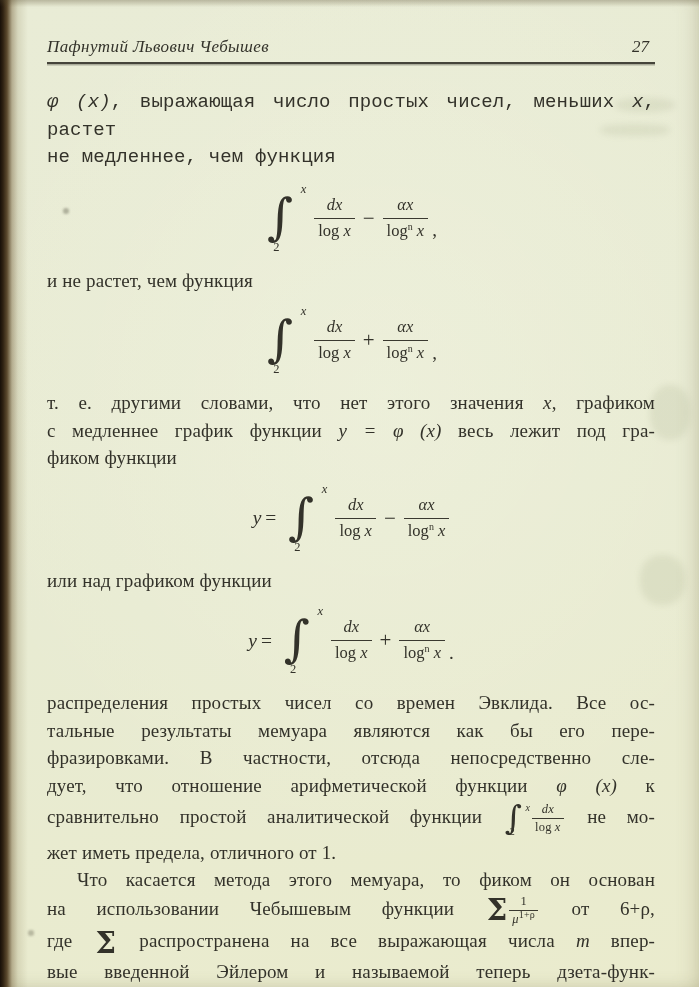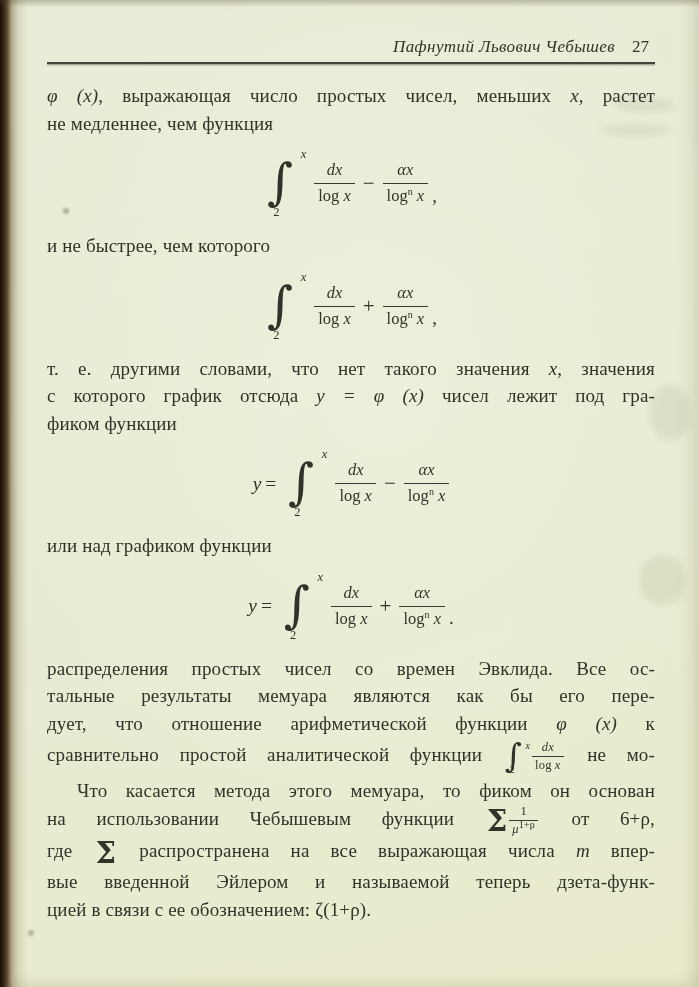--- a/index.html
+++ b/index.html
@@ -13,22 +13,22 @@
     font-family:"Liberation Serif","DejaVu Serif",serif;
     color:#33322a;
   }
   .edge-left{position:absolute;left:0;top:0;bottom:0;width:28px;z-index:3;pointer-events:none;
     background:linear-gradient(90deg,#170f08 0px,#2f2212 3px,#5c4a2e 7px,rgba(128,110,74,.50) 12px,rgba(148,138,100,.22) 18px,rgba(160,150,110,0) 28px);}
   .edge-top{position:absolute;top:0;left:0;right:0;height:7px;z-index:3;pointer-events:none;
     background:linear-gradient(180deg,rgba(85,72,44,.30),rgba(85,72,44,0));}
   .smudge{position:absolute;background:rgba(122,132,92,.12);filter:blur(3px);border-radius:45%;z-index:1;}
   .content{position:absolute;left:47px;top:0;width:608px;z-index:2;}
   .pagehead{position:relative;margin-top:37px;height:22px;font-size:17px;}
-  .pagehead .title{position:absolute;left:0;right:40px;text-align:right;font-style:italic;letter-spacing:.4px;}
-  .pagehead .pnum{position:absolute;right:6px;top:0;font-size:17px;}
+  .pagehead .title{position:absolute;left:0;right:40px;text-align:left;font-style:italic;letter-spacing:.4px;}
+  .pagehead .pnum{position:absolute;right:6px;top:0;font-size:17px;font-style:italic;}
   .rule{margin-top:3px;height:2px;background:#45443a;box-shadow:0 1.5px 0 rgba(69,68,58,.38);}
   .line{font-size:19px;line-height:27.5px;text-align:justify;text-align-last:justify;letter-spacing:.15px;}
   .line.last{text-align-last:left;}
   .line.indent{text-indent:30px;}
   .block{margin-top:20px;}
   .blockless{margin-top:0;}
   i{font-style:italic;}
   
   .dformula{display:flex;align-items:center;justify-content:center;gap:9px;margin:15px 0 17px;}
   .dint{position:relative;display:inline-block;padding:5px 12px 8px 2px;}
@@ -67,58 +67,58 @@
   <div class="smudge" style="left:28px;top:930px;width:6px;height:6px;background:rgba(70,65,50,.30);filter:blur(1px);"></div>
 
   <div class="content">
 
     <div class="pagehead">
       <span class="title">Пафнутий Львович Чебышев</span>
       <span class="pnum">27</span>
     </div>
     <div class="rule"></div>
 
-    <div class="block" style="margin-top:18px;">
+    <div class="block" style="margin-top:25px;font-family:Liberation Mono, monospace;">
       <div class="line"><i>φ (x)</i><span>, выражающая число простых чисел, меньших </span><i>x</i><span>, растет</span></div>
       <div class="line last">не медленнее, чем функция</div>
     </div>
 
     <div class="dformula">
       <span class="dint"><span class="sym">∫</span><span class="up">x</span><span class="dn">2</span></span>
       <span class="frac">
           <span class="num"><i>dx</i></span>
           <span class="den"><span>log</span><i> x</i></span>
         </span>
       <span class="op">−</span>
       <span class="frac">
           <span class="num"><i>αx</i></span>
           <span class="den"><span>log</span><sup class="dsup">n</sup><i> x</i></span>
         </span>
       <span class="fpunct">,</span>
     </div>
 
-    <div class="line last">и не быстрее, чем которого</div>
+    <div class="line last">и не растет, чем функция</div>
 
     <div class="dformula">
       <span class="dint"><span class="sym">∫</span><span class="up">x</span><span class="dn">2</span></span>
       <span class="frac">
           <span class="num"><i>dx</i></span>
           <span class="den"><span>log</span><i> x</i></span>
         </span>
       <span class="op">+</span>
       <span class="frac">
           <span class="num"><i>αx</i></span>
           <span class="den"><span>log</span><sup class="dsup">n</sup><i> x</i></span>
         </span>
       <span class="fpunct">,</span>
     </div>
 
     <div class="block blockless">
-      <div class="line"><span>т. е. другими словами, что нет такого значения </span><i>x</i><span>, значения</span></div>
-      <div class="line"><span>с которого график отсюда </span><i>y = φ (x)</i><span> чисел лежит под гра-</span></div>
+      <div class="line"><span>т. е. другими словами, что нет этого значения </span><i>x</i><span>, графиком</span></div>
+      <div class="line"><span>с медленнее график функции </span><i>y = φ (x)</i><span> весь лежит под гра-</span></div>
       <div class="line last">фиком функции</div>
     </div>
 
     <div class="dformula">
       <span class="ypre"><i>y</i><span class="eqs">=</span></span>
       <span class="dint"><span class="sym">∫</span><span class="up">x</span><span class="dn">2</span></span>
       <span class="frac">
           <span class="num"><i>dx</i></span>
           <span class="den"><span>log</span><i> x</i></span>
         </span>
@@ -142,25 +142,27 @@
       <span class="frac">
           <span class="num"><i>αx</i></span>
           <span class="den"><span>log</span><sup class="dsup">n</sup><i> x</i></span>
         </span>
       <span class="fpunct">.</span>
     </div>
 
     <div class="block blockless">
       <div class="line">распределения простых чисел со времен Эвклида. Все ос-</div>
       <div class="line">тальные результаты мемуара являются как бы его пере-</div>
+      <div class="line">фразировками. В частности, отсюда непосредственно сле-</div>
       <div class="line"><span>дует, что отношение арифметической функции </span><i>φ (x)</i><span> к</span></div>
       <div class="line"><span>сравнительно простой аналитической функции </span><span class="iint"><span class="sym">∫</span><span class="up">x</span><span class="dn">2</span></span><span class="sfrac">
             <span class="num"><i>dx</i></span>
             <span class="den"><span>log</span><i> x</i></span>
           </span><span> не мо-</span></div>
+      <div class="line last">жет иметь предела, отличного от 1.</div>
     </div>
 
     <div class="block blockless">
       <div class="line indent">Что касается метода этого мемуара, то фиком он основан</div>
       <div class="line"><span>на использовании Чебышевым функции </span><span class="sum">Σ</span><span class="sfrac">
             <span class="num">1</span>
             <span class="den"><i>μ</i><sup class="dsup">1+ρ</sup></span>
           </span><span> от 6+ρ,</span></div>
       <div class="line"><span>где </span><span class="sum">Σ</span><span> распространена на все выражающая числа </span><i>m</i><span> впер-</span></div>
       <div class="line">вые введенной Эйлером и называемой теперь дзета-функ-</div>

